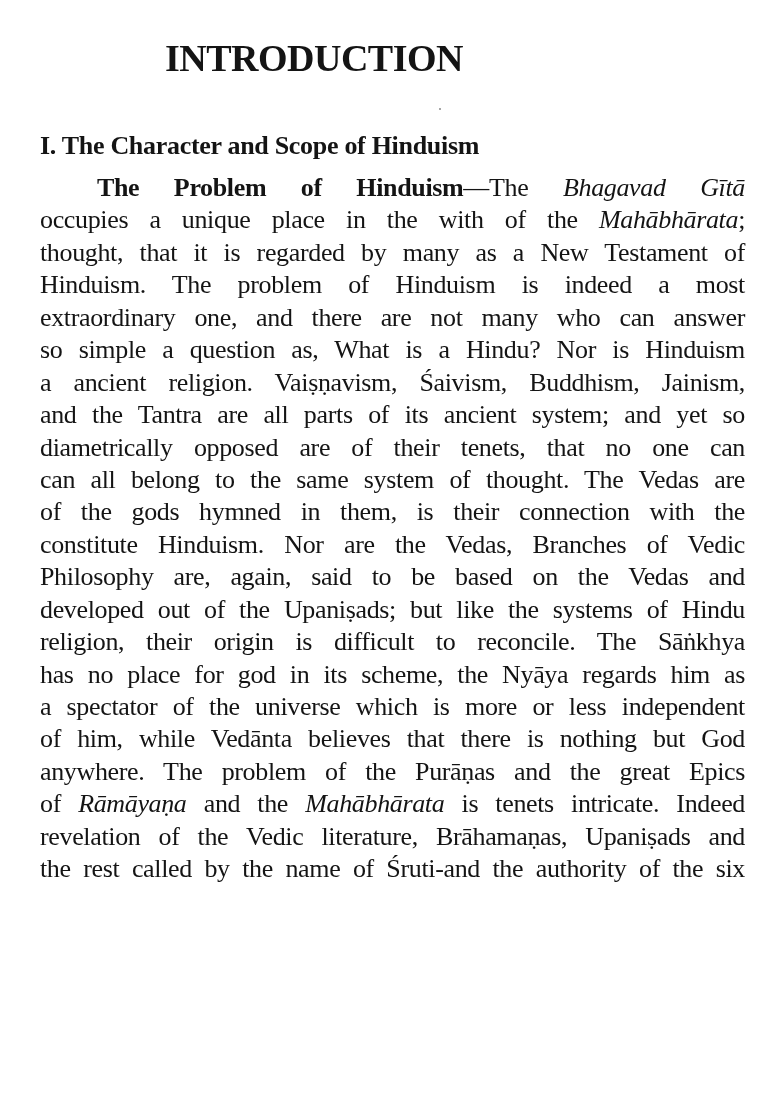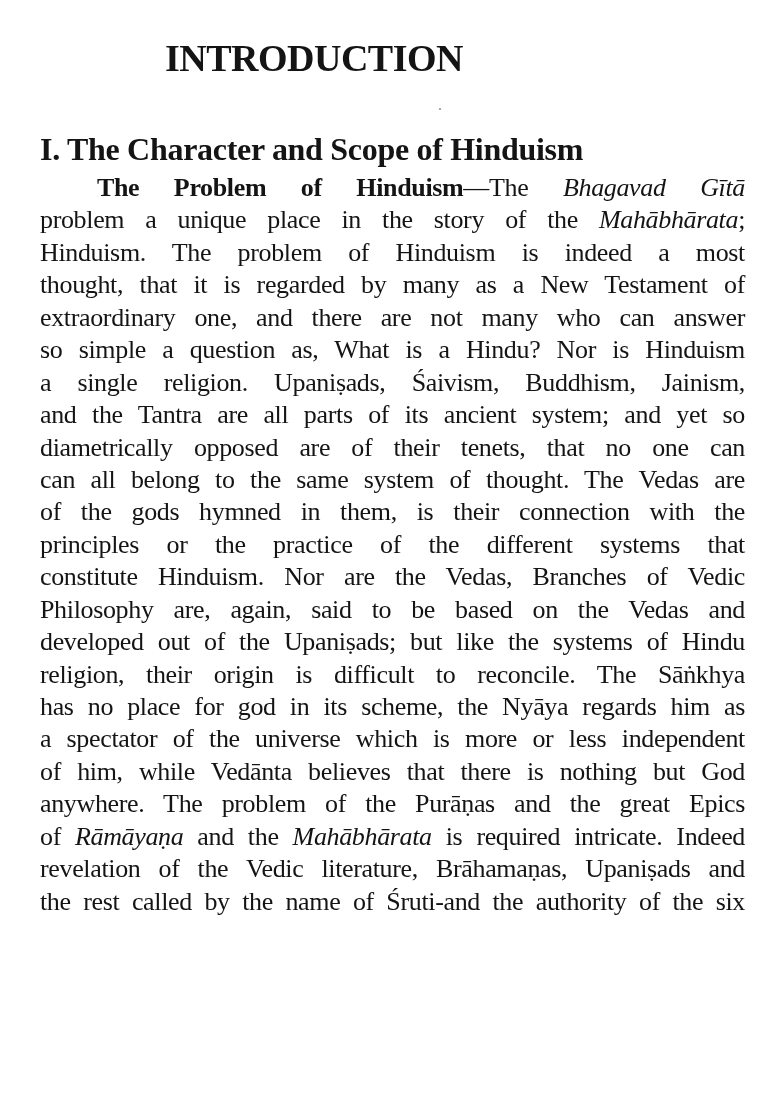--- a/index.html
+++ b/index.html
@@ -7,55 +7,54 @@
       width: 780px; height: 1108px; background: #ffffff; color: #141414;
       font-family: "Liberation Serif", "DejaVu Serif", serif;
       position: relative; overflow: hidden;
     }
     .title {
       position: absolute; left: 0; width: 628px; top: 36px;
       text-align: center; font-weight: bold; font-size: 38px; letter-spacing: -0.5px;
     }
     .dot { position: absolute; left: 439px; top: 108px; width: 2px; height: 2px; background: #888; border-radius: 1px; }
     .section {
-      position: absolute; left: 40px; top: 131px; font-weight: bold; font-size: 32px; letter-spacing: -0.3px;
+      position: absolute; left: 40px; top: 131px; font-weight: bold; font-size: 26px; letter-spacing: -0.3px;
     }
     .body { position: absolute; left: 40px; top: 172px; width: 705px; }
     .line {
       height: 32.45px; line-height: 32.45px; font-size: 26px;
       text-align: justify; text-align-last: justify; white-space: nowrap;
       letter-spacing: -0.35px;
     }
     .line.first { padding-left: 57px; }
     .run-head { font-weight: bold; }
     i { font-style: italic; }
   </style>
 </head>
 <body>
 
 <div class="title">INTRODUCTION</div>
 <div class="dot"></div>
 <div class="section">I. The Character and Scope of Hinduism</div>
 <div class="body" id="body">
     <div class="line first"><span class="run-head">The Problem of Hinduism</span><span>—The </span><i>Bhagavad Gītā</i></div>
-    <div class="line"><span>problem a unique place in the story of the </span><i>Mahābhārata</i><span>;</span></div>
+    <div class="line"><span>occupies a unique place in the with of the </span><i>Mahābhārata</i><span>;</span></div>
+    <div class="line"><span>thought, that it is regarded by many as a New Testament of</span></div>
     <div class="line"><span>Hinduism. The problem of Hinduism is indeed a most</span></div>
-    <div class="line"><span>thought, that it is regarded by many as a New Testament of</span></div>
     <div class="line"><span>extraordinary one, and there are not many who can answer</span></div>
     <div class="line"><span>so simple a question as, What is a Hindu? Nor is Hinduism</span></div>
-    <div class="line"><span>a single religion. Upaniṣads, Śaivism, Buddhism, Jainism,</span></div>
+    <div class="line"><span>a ancient religion. Vaiṣṇavism, Śaivism, Buddhism, Jainism,</span></div>
     <div class="line"><span>and the Tantra are all parts of its ancient system; and yet so</span></div>
     <div class="line"><span>diametrically opposed are of their tenets, that no one can</span></div>
     <div class="line"><span>can all belong to the same system of thought. The Vedas are</span></div>
     <div class="line"><span>of the gods hymned in them, is their connection with the</span></div>
-    <div class="line"><span>principles or the practice of the different systems that</span></div>
     <div class="line"><span>constitute Hinduism. Nor are the Vedas, Branches of Vedic</span></div>
     <div class="line"><span>Philosophy are, again, said to be based on the Vedas and</span></div>
     <div class="line"><span>developed out of the Upaniṣads; but like the systems of Hindu</span></div>
     <div class="line"><span>religion, their origin is difficult to reconcile. The Sāṅkhya</span></div>
     <div class="line"><span>has no place for god in its scheme, the Nyāya regards him as</span></div>
     <div class="line"><span>a spectator of the universe which is more or less independent</span></div>
     <div class="line"><span>of him, while Vedānta believes that there is nothing but God</span></div>
     <div class="line"><span>anywhere. The problem of the Purāṇas and the great Epics</span></div>
-    <div class="line"><span>of </span><i>Rāmāyaṇa</i><span> and the </span><i>Mahābhārata</i><span> is required intricate. Indeed</span></div>
+    <div class="line"><span>of </span><i>Rāmāyaṇa</i><span> and the </span><i>Mahābhārata</i><span> is tenets intricate. Indeed</span></div>
     <div class="line"><span>revelation of the Vedic literature, Brāhamaṇas, Upaniṣads and</span></div>
     <div class="line"><span>the rest called by the name of Śruti-and the authority of the six</span></div>
   </div>
 
 </body></html>

